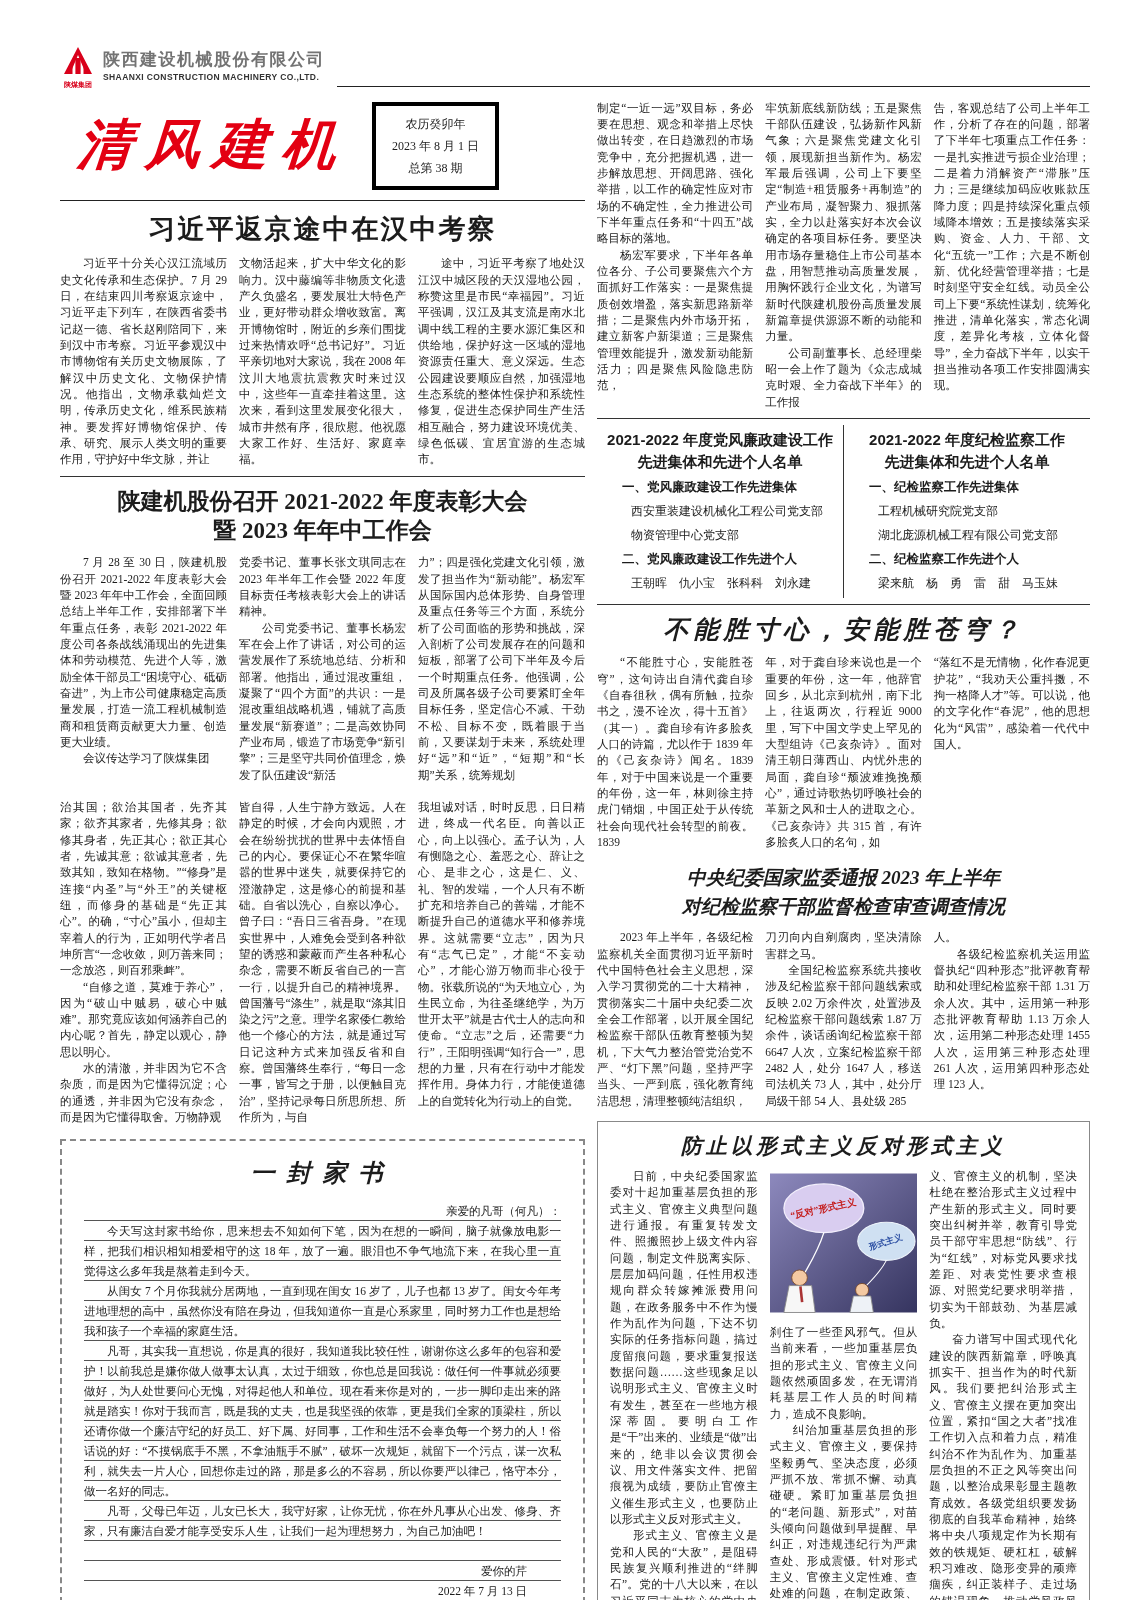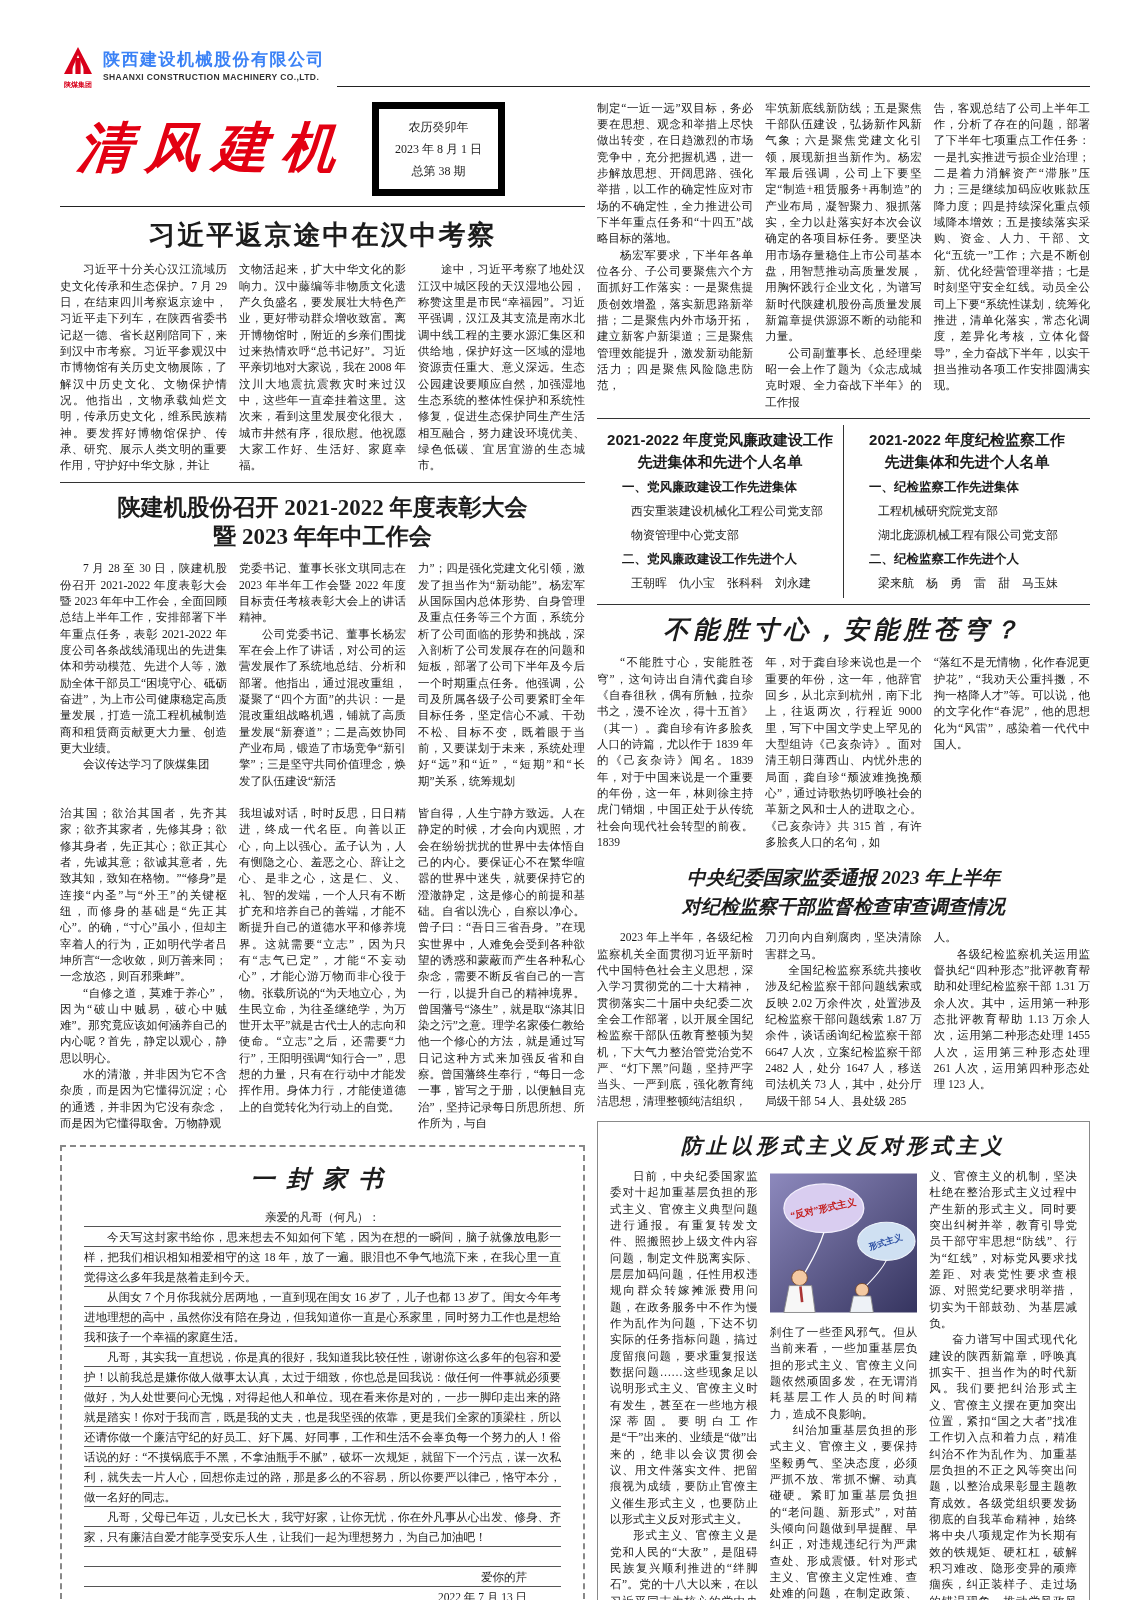--- a/index.html
+++ b/index.html
@@ -6,34 +6,34 @@
   .page{position:relative;width:1131px;height:1600px;margin:0 auto;background:#ffffff;
         color:#1c1c1c;box-sizing:border-box;padding:46px 41px 0 60px;overflow:hidden;
         font-family:"Liberation Serif","DejaVu Serif",serif;}
   
   .top{display:flex;align-items:flex-start;}
   .brand{display:flex;gap:7px;align-items:flex-start;}
   .logo-wrap{width:36px;text-align:center;}
   .logo-badge{font-size:7px;color:#d9001b;font-weight:bold;line-height:1.1;display:block;}
   .brand-names{padding-top:2px;}
   .brand-cn{font-family:"Liberation Sans","DejaVu Sans",sans-serif;font-weight:bold;
-            font-size:17px;letter-spacing:1.5px;color:#3b82f6;}
+            font-size:17px;letter-spacing:1.5px;color:#737373;}
   .brand-en{font-family:"Liberation Sans","DejaVu Sans",sans-serif;font-weight:bold;
             font-size:8.5px;color:#333;letter-spacing:.4px;margin-top:1px;}
   .top-rule{flex:1;border-bottom:1.5px solid #222;margin-top:40px;margin-left:12px;}
   
   .sheet{display:flex;gap:12px;margin-top:4px;}
   .half-left{width:525px;flex:none;}
   .half-right{flex:1;min-width:0;}
   
   .masthead{display:flex;align-items:center;gap:22px;padding:8px 0 6px 18px;}
   .mast-title{color:#e30012;font-size:54px;font-weight:bold;font-style:italic;
               letter-spacing:14px;font-family:"Liberation Serif","DejaVu Serif",serif;
               transform:skewX(-4deg);white-space:nowrap;}
-  .issue-box{border:7px solid #000000;padding:7px 16px;text-align:center;font-size:12px;
+  .issue-box{border:4px solid #000000;padding:7px 16px;text-align:center;font-size:12px;
              line-height:1.85;flex:none;}
   .rule{border:none;border-top:1.5px solid #222;margin:4px 0;}
   .rule-thin{border:none;border-top:1px solid #333;margin:3px 0;}
   
   .a1-title{font-family:"Liberation Sans","DejaVu Sans",sans-serif;font-weight:bold;
             font-size:27px;text-align:center;letter-spacing:2px;margin:10px 0 8px;}
   .a2-title{font-size:23px;font-weight:bold;text-align:center;line-height:1.3;margin:10px 0 8px;}
   .cols{display:flex;gap:12px;}
   .col{flex:1;min-width:0;}
   .bodytext p{font-size:11.5px;line-height:1.42;text-align:justify;margin:0;}
@@ -53,21 +53,21 @@
   
   .ccdi-title{font-size:19px;font-weight:bold;text-align:center;line-height:1.5;
               margin:14px 0 8px;font-style:italic;}
   
   .letter-box{border:2px dashed #888;padding:12px 22px 10px;margin-top:14px;}
   .letter-title{font-size:24px;font-weight:bold;text-align:center;letter-spacing:12px;
                 margin:4px 0 12px;font-style:italic;}
   .letter-line{font-size:11.5px;line-height:20px;margin:0;text-align:justify;
         background-image:repeating-linear-gradient(to bottom,transparent 0,transparent 19px,#555 19px,#555 20px);}
   .letter-line.ind{text-indent:2em;}
-  .letter-line.salut{text-align:center;}
+  .letter-line.salut{text-align:right;}
   .letter-line.sign{text-align:right;padding-right:34px;}
   .letter-line.blank{height:20px;}
   
   .form-box{border:1px solid #888;padding:8px 12px 10px;margin-top:12px;}
   .form-title{font-size:21px;font-weight:bold;text-align:center;letter-spacing:4px;
               margin:2px 0 8px;font-style:italic;}
   .cartoon{width:100%;height:150px;display:block;margin-bottom:6px;}
 </style>
 </head>
 <body>
@@ -145,24 +145,24 @@
       </section>
 
       <section style="margin-top:16px;">
         <div class="cols bodytext">
           <div class="col">
             <p>治其国；欲治其国者，先齐其家；欲齐其家者，先修其身；欲修其身者，先正其心；欲正其心者，先诚其意；欲诚其意者，先致其知，致知在格物。”“修身”是连接“内圣”与“外王”的关键枢纽，而修身的基础是“先正其心”。的确，“寸心”虽小，但却主宰着人的行为，正如明代学者吕坤所言“一念收敛，则万善来同；一念放恣，则百邪乘衅”。</p>
             <p class="ind">“自修之道，莫难于养心”，因为“破山中贼易，破心中贼难”。那究竟应该如何涵养自己的内心呢？首先，静定以观心，静思以明心。</p>
             <p class="ind">水的清澈，并非因为它不含杂质，而是因为它懂得沉淀；心的通透，并非因为它没有杂念，而是因为它懂得取舍。万物静观</p>
           </div>
           <div class="col">
+            <p>皆自得，人生宁静方致远。人在静定的时候，才会向内观照，才会在纷纷扰扰的世界中去体悟自己的内心。要保证心不在繁华喧嚣的世界中迷失，就要保持它的澄澈静定，这是修心的前提和基础。自省以洗心，自察以净心。曾子曰：“吾日三省吾身。”在现实世界中，人难免会受到各种欲望的诱惑和蒙蔽而产生各种私心杂念，需要不断反省自己的一言一行，以提升自己的精神境界。曾国藩号“涤生”，就是取“涤其旧染之污”之意。理学名家倭仁教给他一个修心的方法，就是通过写日记这种方式来加强反省和自察。曾国藩终生奉行，“每日一念一事，皆写之于册，以便触目克治”，坚持记录每日所思所想、所作所为，与自</p>
+          </div>
+          <div class="col">
             <p>我坦诚对话，时时反思，日日精进，终成一代名臣。向善以正心，向上以强心。孟子认为，人有恻隐之心、羞恶之心、辞让之心、是非之心，这是仁、义、礼、智的发端，一个人只有不断扩充和培养自己的善端，才能不断提升自己的道德水平和修养境界。这就需要“立志”，因为只有“志气已定”，才能“不妄动心”，才能心游万物而非心役于物。张载所说的“为天地立心，为生民立命，为往圣继绝学，为万世开太平”就是古代士人的志向和使命。“立志”之后，还需要“力行”，王阳明强调“知行合一”，思想的力量，只有在行动中才能发挥作用。身体力行，才能使道德上的自觉转化为行动上的自觉。</p>
-          </div>
-          <div class="col">
-            <p>皆自得，人生宁静方致远。人在静定的时候，才会向内观照，才会在纷纷扰扰的世界中去体悟自己的内心。要保证心不在繁华喧嚣的世界中迷失，就要保持它的澄澈静定，这是修心的前提和基础。自省以洗心，自察以净心。曾子曰：“吾日三省吾身。”在现实世界中，人难免会受到各种欲望的诱惑和蒙蔽而产生各种私心杂念，需要不断反省自己的一言一行，以提升自己的精神境界。曾国藩号“涤生”，就是取“涤其旧染之污”之意。理学名家倭仁教给他一个修心的方法，就是通过写日记这种方式来加强反省和自察。曾国藩终生奉行，“每日一念一事，皆写之于册，以便触目克治”，坚持记录每日所思所想、所作所为，与自</p>
           </div>
         </div>
       </section>
 
       <section class="letter-box">
         <div class="letter-title">一封家书</div>
         <p class="letter-line salut">亲爱的凡哥（何凡）：</p>
         <p class="letter-line ind">今天写这封家书给你，思来想去不知如何下笔，因为在想的一瞬间，脑子就像放电影一样，把我们相识相知相爱相守的这 18 年，放了一遍。眼泪也不争气地流下来，在我心里一直觉得这么多年我是熬着走到今天。</p>
         <p class="letter-line ind">从闺女 7 个月你我就分居两地，一直到现在闺女 16 岁了，儿子也都 13 岁了。闺女今年考进地理想的高中，虽然你没有陪在身边，但我知道你一直是心系家里，同时努力工作也是想给我和孩子一个幸福的家庭生活。</p>
         <p class="letter-line ind">凡哥，其实我一直想说，你是真的很好，我知道我比较任性，谢谢你这么多年的包容和爱护！以前我总是嫌你做人做事太认真，太过于细致，你也总是回我说：做任何一件事就必须要做好，为人处世要问心无愧，对得起他人和单位。现在看来你是对的，一步一脚印走出来的路就是踏实！你对于我而言，既是我的丈夫，也是我坚强的依靠，更是我们全家的顶梁柱，所以还请你做一个廉洁守纪的好员工、好下属、好同事，工作和生活不会辜负每一个努力的人！俗话说的好：“不摸锅底手不黑，不拿油瓶手不腻”，破坏一次规矩，就留下一个污点，谋一次私利，就失去一片人心，回想你走过的路，那是多么的不容易，所以你要严以律己，恪守本分，做一名好的同志。</p>

